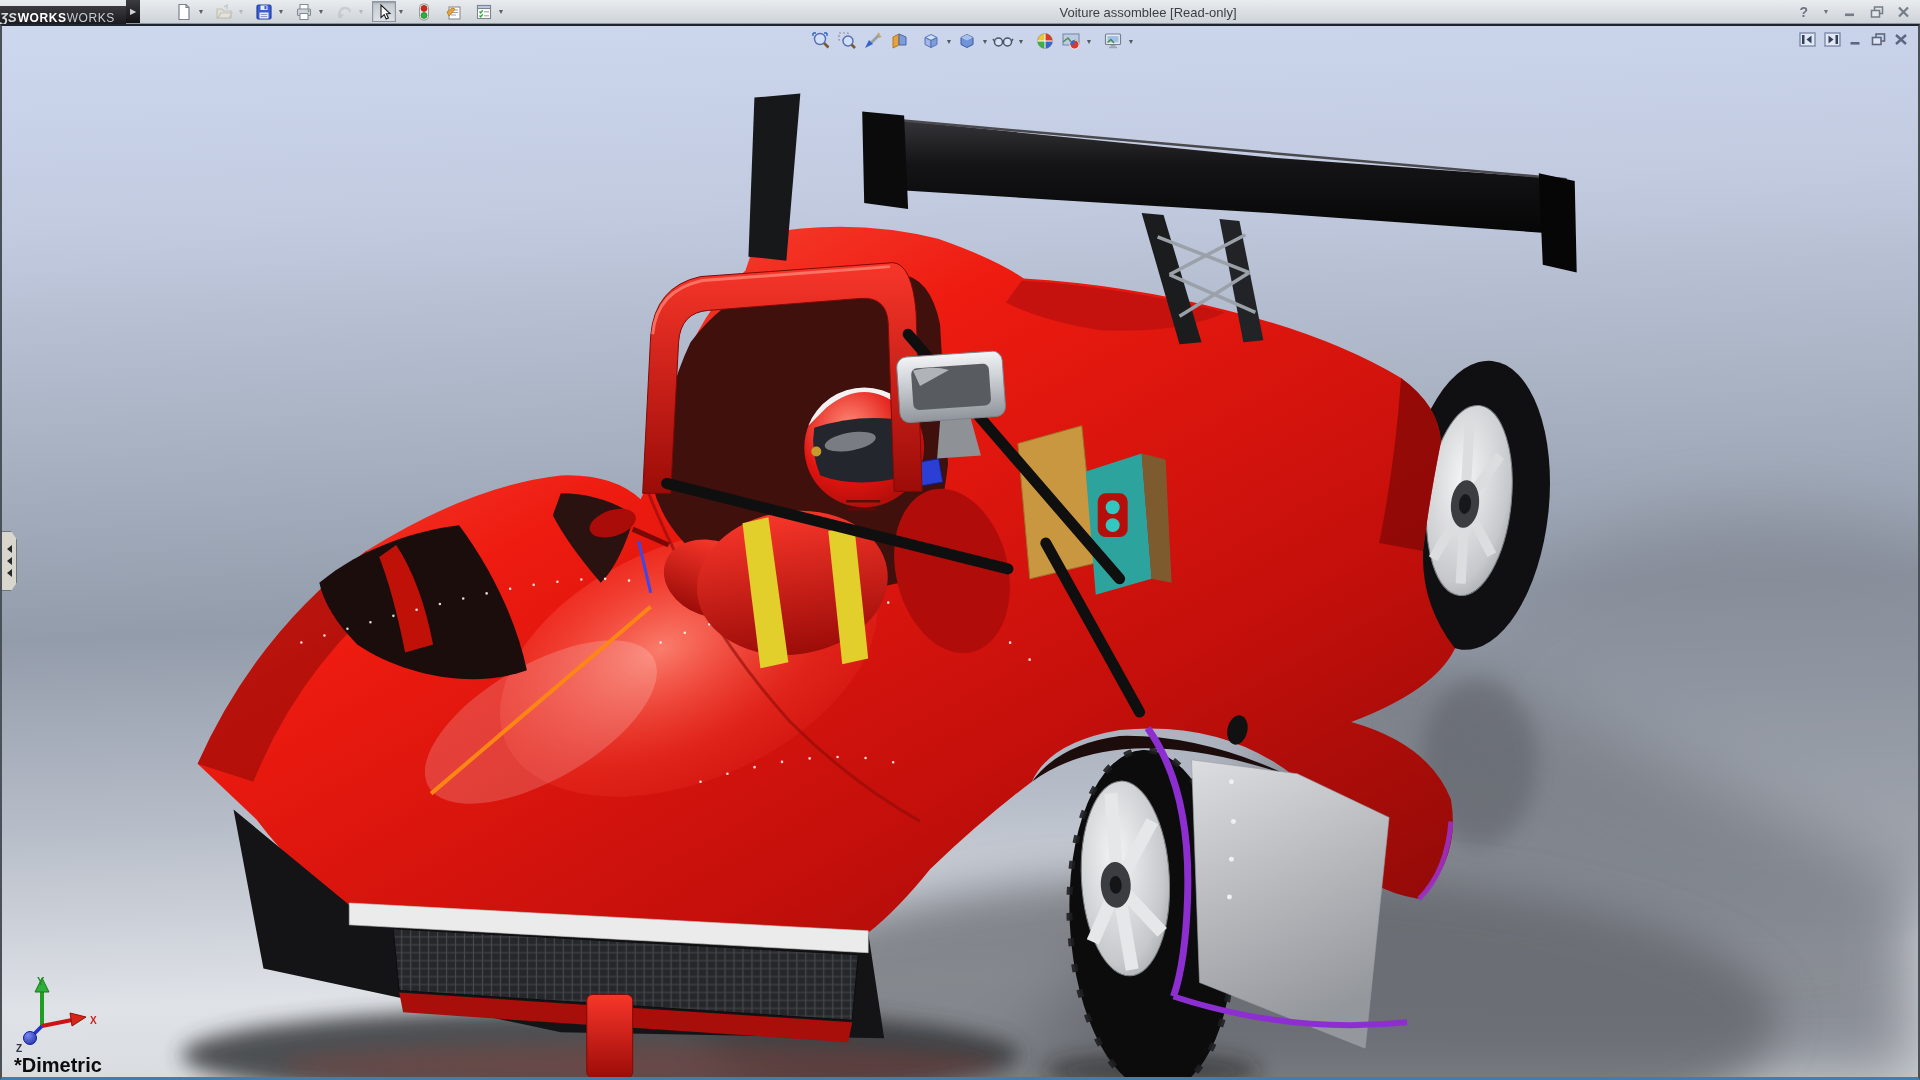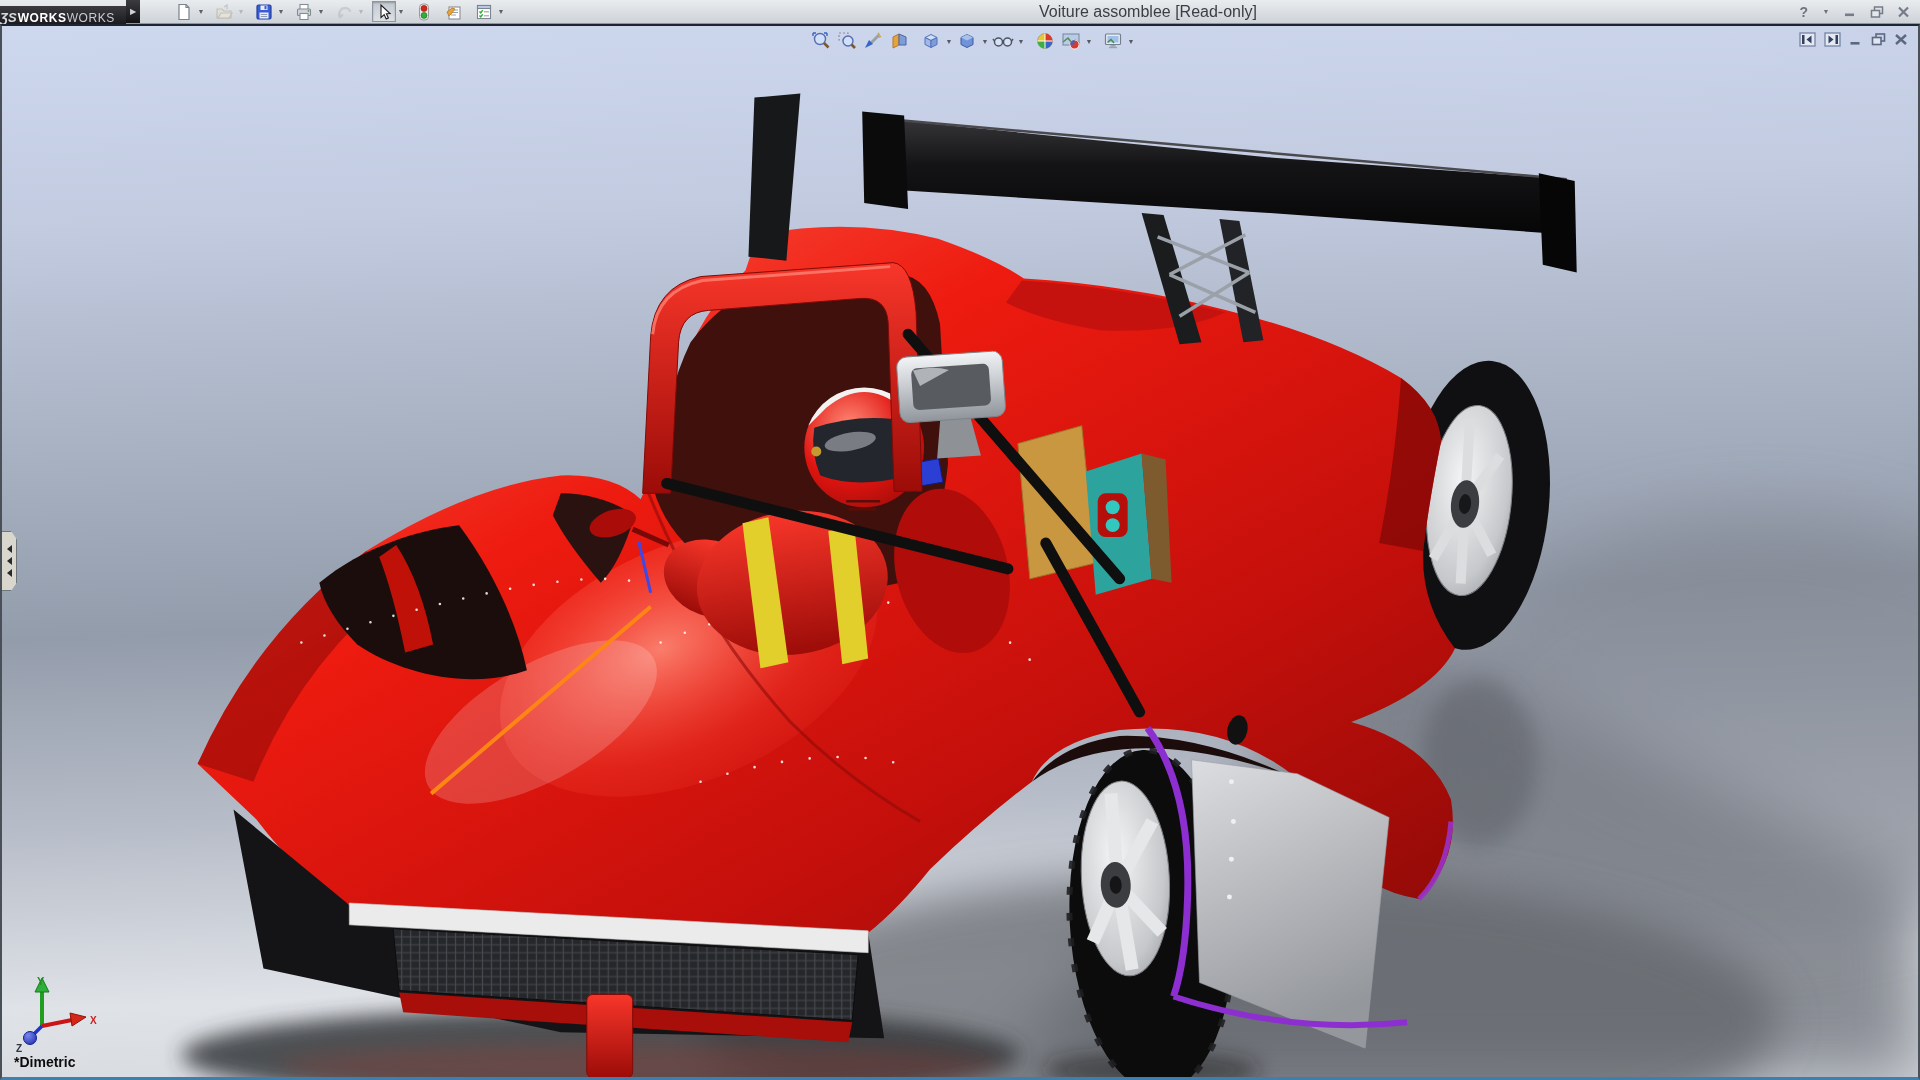--- a/index.html
+++ b/index.html
@@ -19,21 +19,21 @@
   .toolbar{display:flex;align-items:center;margin-left:32px;height:23px;}
   .tb-group{display:flex;align-items:center;margin-right:6px;}
   .tb-btn{width:24px;height:21px;display:flex;align-items:center;justify-content:center;
     background:transparent;border:1px solid transparent;padding:0;cursor:pointer;}
   .tb-btn.pressed{background:linear-gradient(#c3c9d1,#dde1e6);border:1px solid #8d96a2;
     box-shadow:inset 0 1px 2px rgba(0,0,0,.25);}
   .tb-btn.disabled{opacity:.45;}
   .caret{width:10px;font-size:7px;color:#5c6169;text-align:center;cursor:pointer;}
   .caret.disabled{color:#b3b8bf;}
   .title{position:absolute;left:1148px;top:50%;transform:translate(-50%,-50%);
-    font-size:16px;color:#3b3e44;white-space:nowrap;}
+    font-size:13px;color:#3b3e44;white-space:nowrap;}
   .win-controls{position:absolute;right:10px;top:0;height:23px;display:flex;align-items:center;gap:13px;}
   .win-controls .wc{display:flex;align-items:center;justify-content:center;cursor:pointer;color:#6d747f;}
   .help-glyph{font-size:14px;font-weight:bold;color:#6d747f;}
 
   
   .viewport{position:relative;flex:1;border-top:2px solid #1d2530;
     border-left:2px solid #4a5058;border-right:2px solid #4a5058;border-bottom:3px solid #3f7fb0;
     background:linear-gradient(178deg,#cdd7ee 0%,#c2cbe0 18%,#a9b2c2 38%,#939cab 55%,
       #b7bdc8 72%,#dfe2e7 88%,#d4d8dd 100%);overflow:hidden;}
   .scene{position:absolute;left:0;top:0;width:100%;height:100%;}
@@ -51,21 +51,21 @@
 
   
   .left-tab{position:absolute;left:0;top:505px;width:14px;height:58px;background:#d9d6ce;
     border:1px solid #70767e;border-left:none;display:flex;flex-direction:column;
     align-items:center;justify-content:center;gap:4px;cursor:pointer;
     clip-path:polygon(0 0,60% 0,100% 14%,100% 86%,60% 100%,0 100%);z-index:5;}
   .left-tab .tri{width:0;height:0;border-top:4px solid transparent;border-bottom:4px solid transparent;
     border-right:5px solid #26282b;}
 
   .triad{position:absolute;left:4px;top:948px;z-index:4;}
-  .view-label{position:absolute;left:12px;top:1028px;font-size:14px;font-weight:600;color:#0c0c0c;z-index:4;}
+  .view-label{position:absolute;left:12px;top:1028px;font-size:20px;font-weight:600;color:#0c0c0c;z-index:4;}
 </style>
 </head>
 <body>
 
 <div class="app">
 
   <div class="titlebar">
     <div class="logo">
       <span class="logo-glyph">ƷS</span>
       <span class="logo-text"><b>WORKS</b><span>WORKS</span></span>

